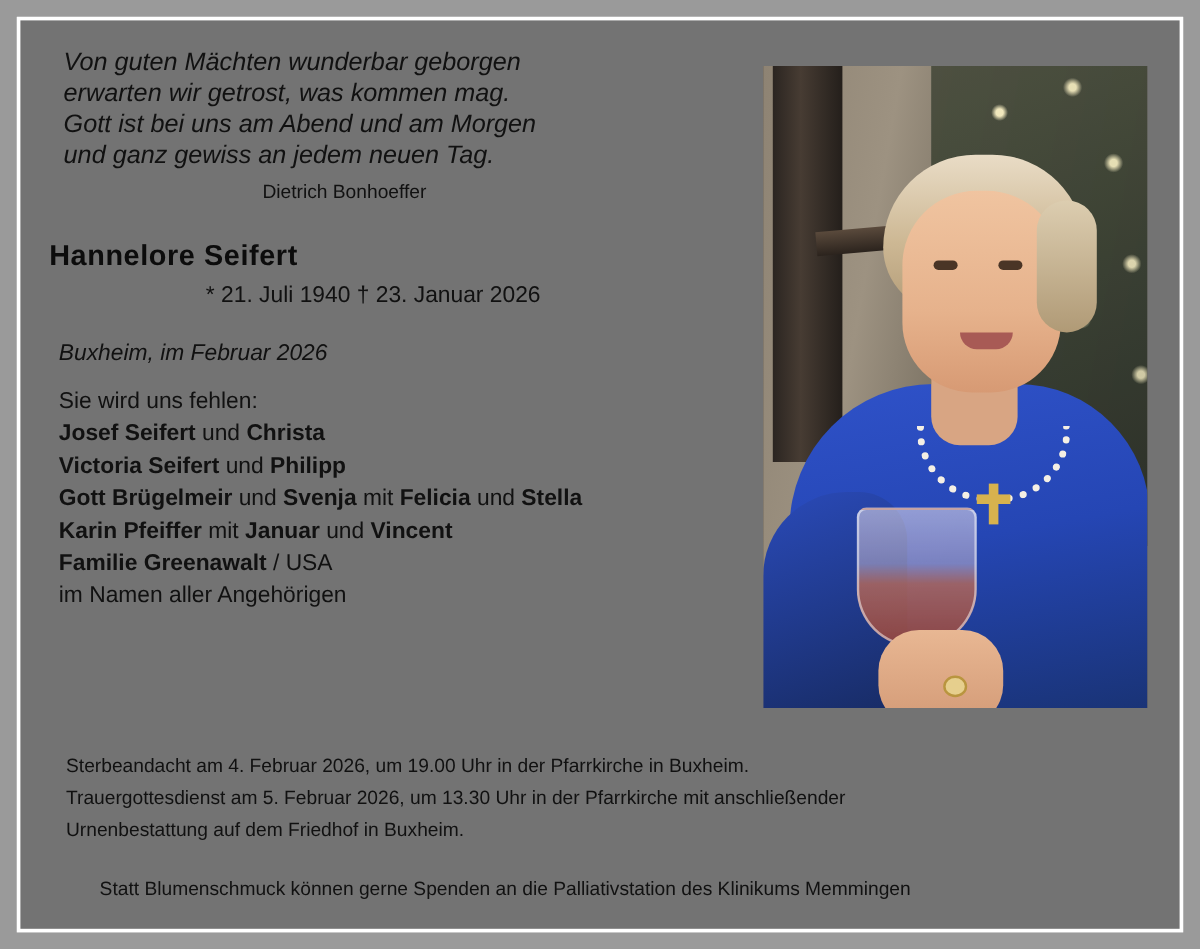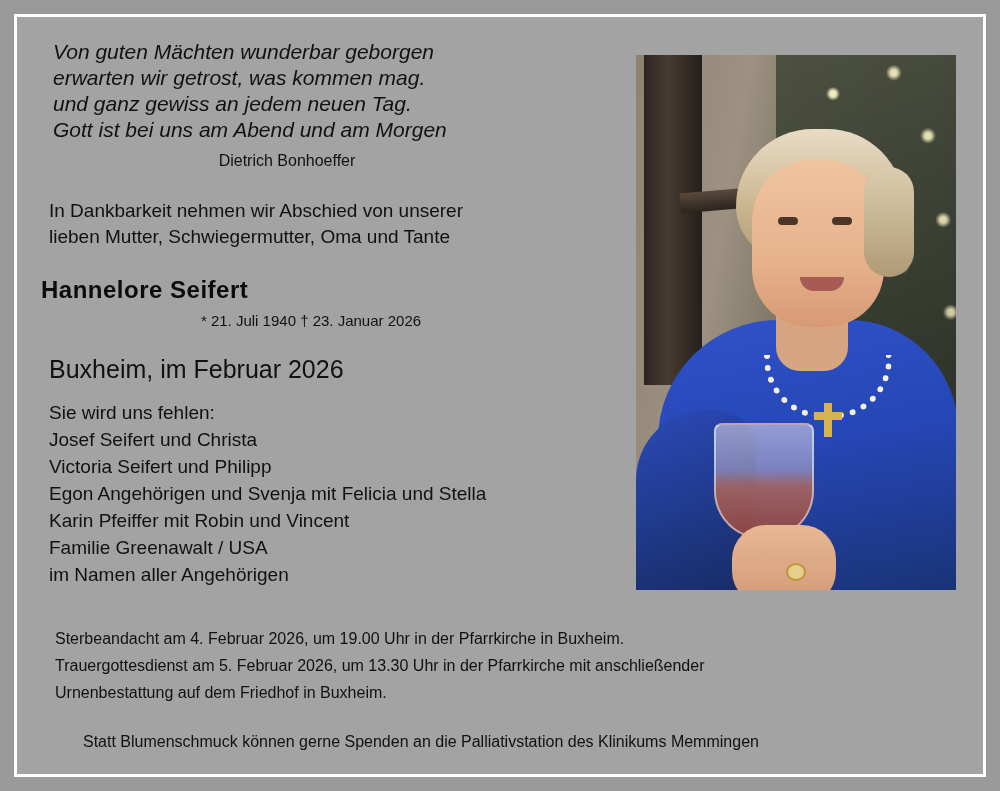--- a/index.html
+++ b/index.html
@@ -19,21 +19,21 @@
     height: 791px;
     box-sizing: border-box;
     background: #ffffff;
     border: 14px solid #9a9a9a;
   }
   .inner {
     position: absolute;
     inset: 0;
     border: 3px solid #ffffff;
     box-sizing: border-box;
-    background: #a3a3a3;
+    background: #737373;
   }
   .content {
     position: absolute;
     left: 0; top: 0; right: 0; bottom: 0;
     padding: 22px 26px 10px 24px;
     box-sizing: border-box;
   }
 
   
   .photo {
@@ -246,36 +246,37 @@
     text-align: left;
     font-size: 24px;
     font-weight: bold;
     letter-spacing: 0.5px;
     color: #0c0c0c;
     padding-right: 30px;
   }
   .dates {
     margin: 8px 0 0 0;
     text-align: center;
-    font-size: 15px;
+    font-size: 19px;
     color: #111111;
     padding-right: 30px;
   }
   .place {
     margin: 26px 0 0 8px;
-    font-size: 25px;
-    color: #111111;
+    font-size: 19px;
+    color: #111111;
+    font-style: italic;
   }
   .fehlen {
     margin: 15px 0 0 8px;
     font-size: 19px;
     line-height: 27px;
     color: #111111;
   }
-  .fehlen .row b { font-weight: normal; }
+  .fehlen .row b { font-weight: bold; }
   .footer {
     position: absolute;
     left: 38px;
     right: 48px;
     top: 608px;
     font-size: 16px;
     line-height: 27px;
     color: #111111;
   }
   .footer .para2 { margin-top: 22px; margin-left: 28px; }
@@ -307,48 +308,44 @@
       <div class="hand"></div>
       <div class="ring"></div>
     </div>
 
     <div class="content">
       <div class="textcol">
 
         <div class="verse">
           <div>Von guten Mächten wunderbar geborgen</div>
           <div>erwarten wir getrost, was kommen mag.</div>
+          <div>Gott ist bei uns am Abend und am Morgen</div>
           <div>und ganz gewiss an jedem neuen Tag.</div>
-          <div>Gott ist bei uns am Abend und am Morgen</div>
           <div class="verse-author">Dietrich Bonhoeffer</div>
         </div>
 
-        <div class="intro">
-          <div>In Dankbarkeit nehmen wir Abschied von unserer</div>
-          <div>lieben Mutter, Schwiegermutter, Oma und Tante</div>
-        </div>
 
         <div class="name">Hannelore Seifert</div>
         <div class="dates">* 21. Juli 1940    † 23. Januar 2026</div>
 
         <div class="place">Buxheim, im Februar 2026</div>
 
         <div class="fehlen">
           <div>Sie wird uns fehlen:</div>
           <div class="row">
             <b>Josef Seifert</b><span> und </span><b>Christa</b>
           </div>
           <div class="row">
             <b>Victoria Seifert</b><span> und </span><b>Philipp</b>
           </div>
           <div class="row">
-            <b>Egon Angehörigen</b><span> und </span><b>Svenja</b><span> mit </span><b>Felicia</b><span> und </span><b>Stella</b>
-          </div>
-          <div class="row">
-            <b>Karin Pfeiffer</b><span> mit </span><b>Robin</b><span> und </span><b>Vincent</b>
+            <b>Gott Brügelmeir</b><span> und </span><b>Svenja</b><span> mit </span><b>Felicia</b><span> und </span><b>Stella</b>
+          </div>
+          <div class="row">
+            <b>Karin Pfeiffer</b><span> mit </span><b>Januar</b><span> und </span><b>Vincent</b>
           </div>
           <div class="row">
             <b>Familie Greenawalt</b><span> / USA</span>
           </div>
           <div>im Namen aller Angehörigen</div>
         </div>
 
       </div>
 
       <div class="footer">

